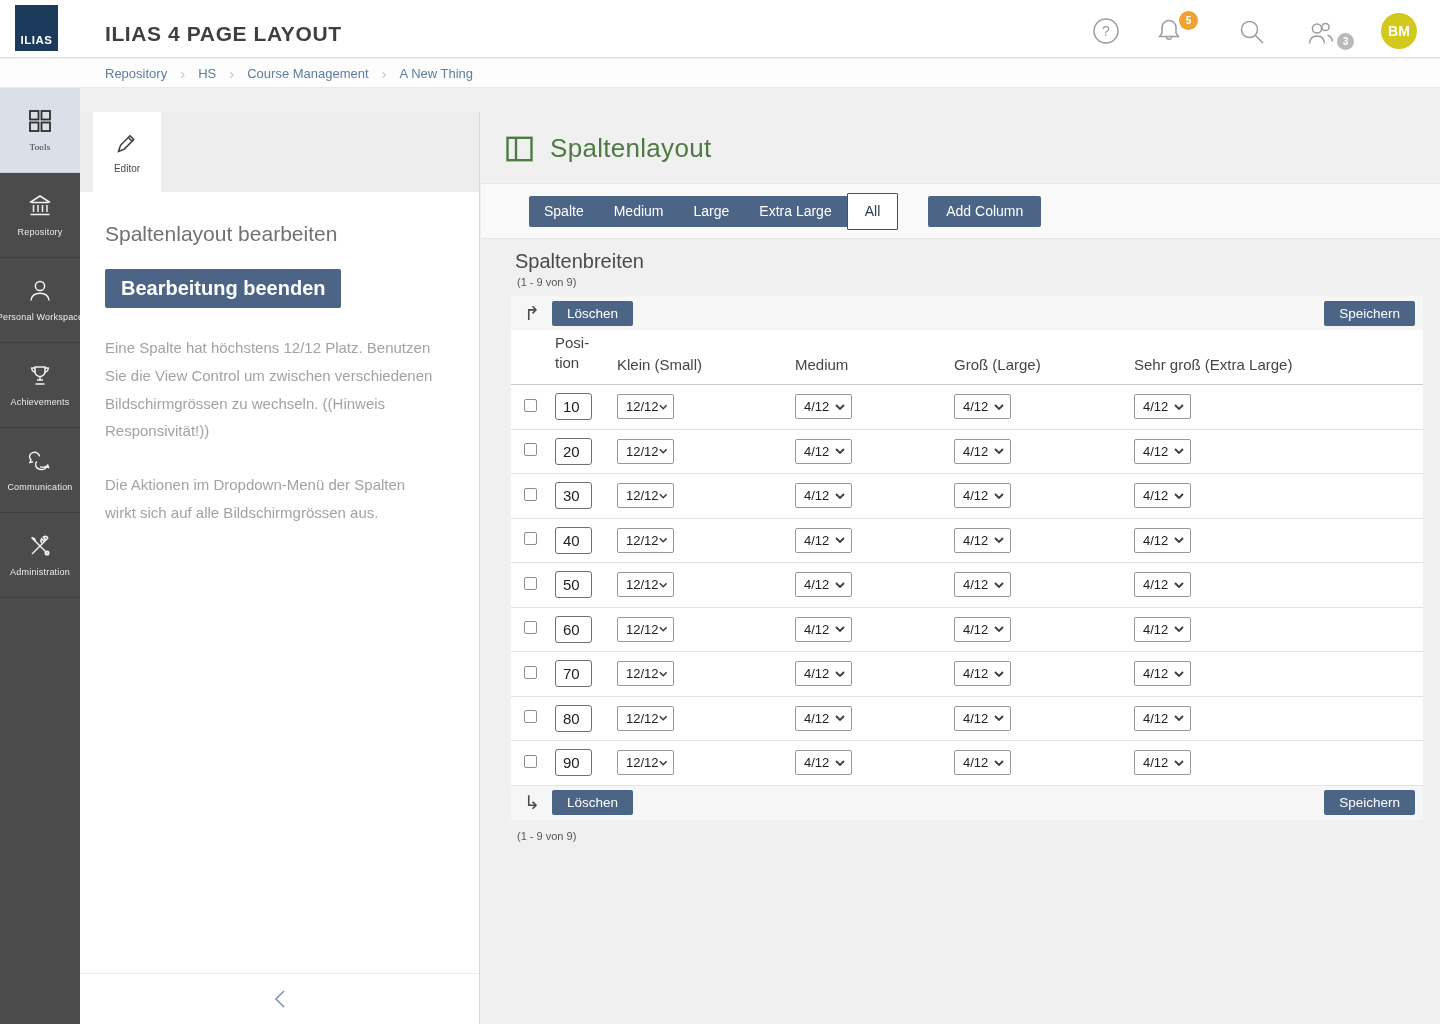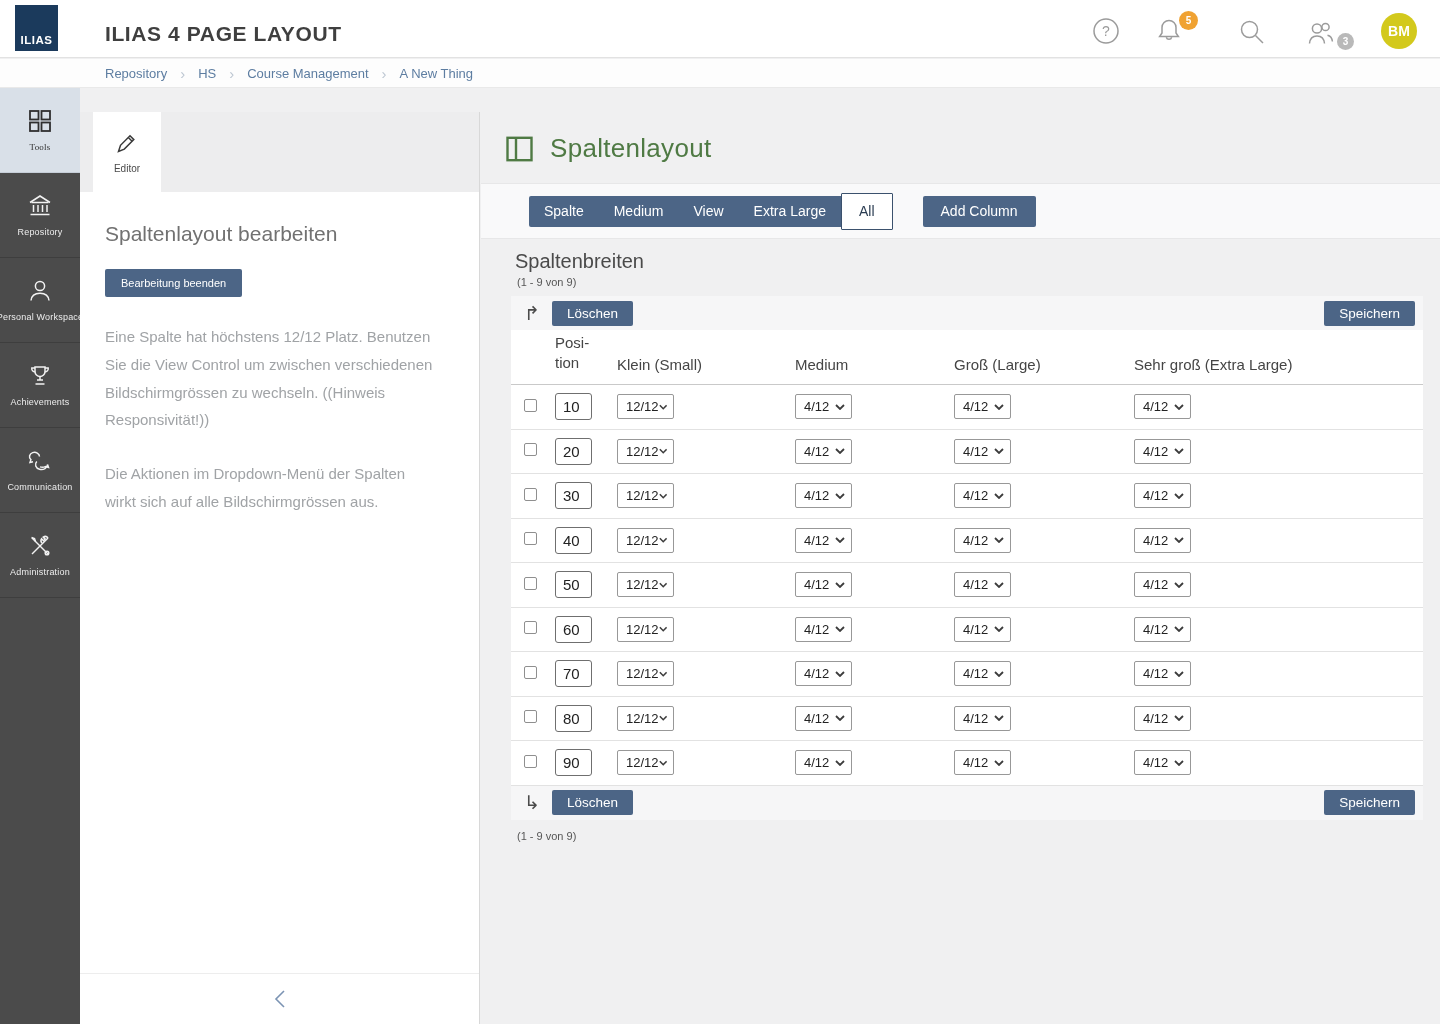--- a/index.html
+++ b/index.html
@@ -77,21 +77,21 @@
     display:flex; flex-direction:column; align-items:center; justify-content:center; gap:7px;
     cursor:pointer;
   }
   .tab-active .lbl { font-size:10px; color:#4a4a4a; }
   .panel-body { padding:0 45px 0 25px; }
   .panel-heading { margin-top:30px; font-size:21px; font-weight:normal; color:#717171; }
   .btn {
     display:inline-flex; align-items:center; background:#4c6586; color:#fff;
     border:none; border-radius:2px; cursor:pointer; font-family:inherit;
   }
-  .btn-finish { margin-top:23px; font-size:11px; padding:8px 16px; }
+  .btn-finish { margin-top:23px; font-size:20px; padding:8px 16px;font-weight:bold; }
   .panel-body p { margin-top:26px; font-size:15px; line-height:1.85; color:#a0a3a6; width:332px; }
   .panel-footer {
     position:absolute; bottom:0; left:0; width:100%; height:51px;
     border-top:1px solid #ededed; display:flex; align-items:center; justify-content:center;
     background:#fff;
   }
   .collapse-btn { cursor:pointer; padding:6px; }
 
   
   .main { position:absolute; top:88px; left:481px; right:0; bottom:0; background:#f0f0f1; }
@@ -308,21 +308,21 @@
         <path d="M10 1.8 V24.2"></path>
       </svg>
     </span>
     <h1>Spaltenlayout</h1>
   </div>
 
   <div class="view-strip">
     <div class="viewctl">
       <span class="seg">Spalte</span>
       <span class="seg">Medium</span>
-      <span class="seg">View</span>
+      <span class="seg">Large</span>
       <span class="seg">Extra Large</span>
       <span class="seg active">All</span>
     </div>
     <button class="btn btn-addcol">Add Column</button>
   </div>
 
   <h2 class="section-heading">Spaltenbreiten</h2>
   <div class="pagination">(1 - 9 von 9)</div>
 
   <div class="tbl">

